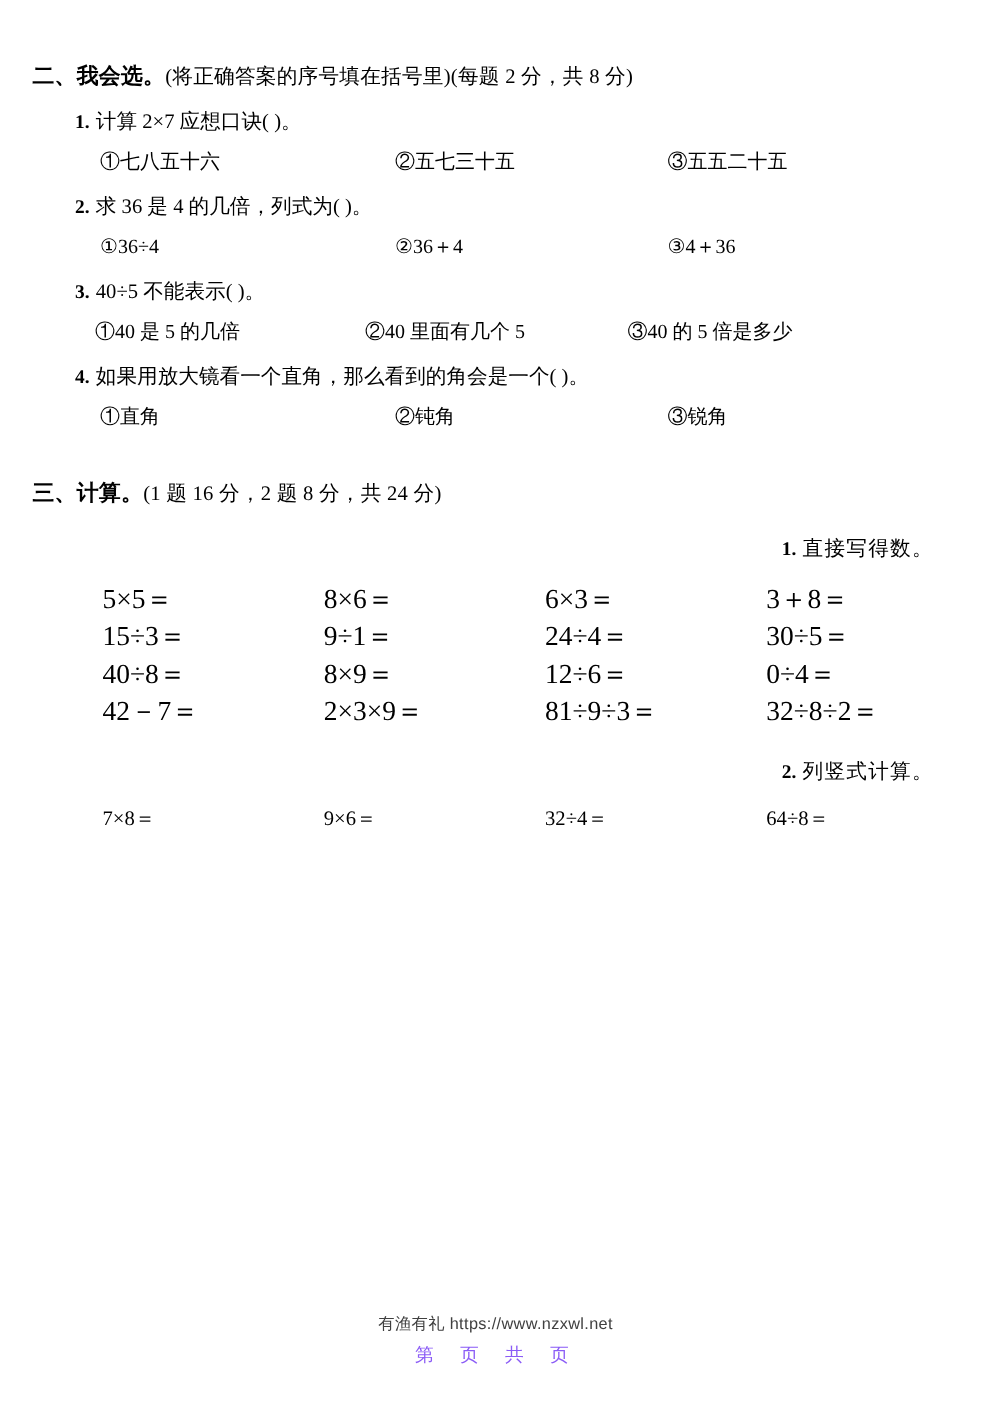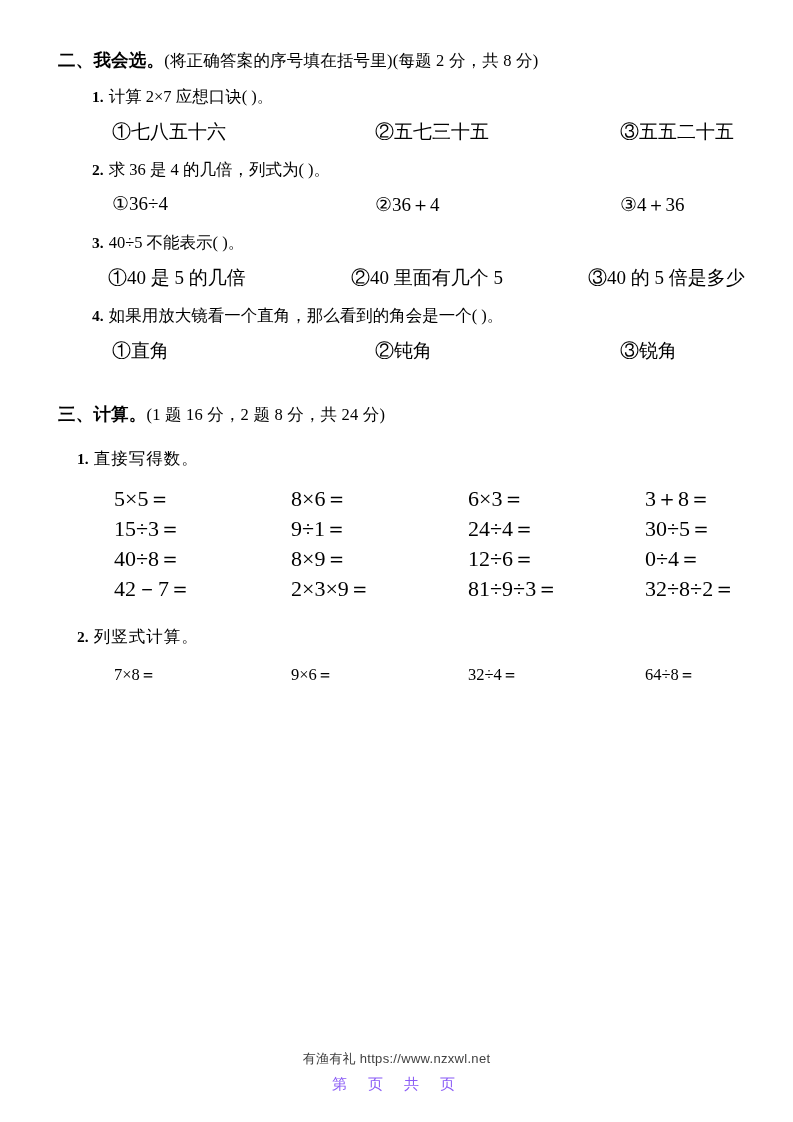--- a/index.html
+++ b/index.html
@@ -13,21 +13,21 @@
     font-family: "Liberation Serif", "DejaVu Serif", serif;
     color: #000000;
     position: relative;
     overflow: hidden;
   }
   .page {
     position: relative;
     width: 793px;
     height: 1122px;
     box-sizing: border-box;
-    padding: 48px 46px 0 56px;
+    padding: 48px 46px 0 24px;
   }
   .section-heading {
     font-size: 17.5px;
     font-weight: bold;
     letter-spacing: 0.2px;
     margin: 0 0 0 2px;
     white-space: nowrap;
   }
   .section-heading .normal {
     font-weight: normal;
@@ -43,23 +43,22 @@
   }
   .q-num {
     font-weight: bold;
     font-size: 15.5px;
     margin-right: 5px;
   }
   .options {
     margin-top: 11px;
     margin-left: 56px;
     display: flex;
-    font-size: 19px;
-    white-space: nowrap;
-    gap: 27px;
+    font-size: 16px;
+    white-space: nowrap;
   }
   .opt {
     display: inline-block;
   }
   
   .options.w1 .opt:nth-child(1) { width: 236px; }
   .options.w1 .opt:nth-child(2) { width: 218px; }
 
   .options.w2 .opt:nth-child(1) { width: 236px; }
   .options.w2 .opt:nth-child(2) { width: 218px; }
@@ -69,23 +68,24 @@
   .options.w3 .opt:nth-child(2) { width: 210px; }
 
   .options.w4 .opt:nth-child(1) { width: 236px; }
   .options.w4 .opt:nth-child(2) { width: 218px; }
 
   .sec3 {
     margin-top: 38px;
   }
   .sub-q {
     margin-top: 22px;
-    margin-left: 21px;
-    font-size: 16.5px;
-    white-space: nowrap;
+    margin-left: 44px;
+    font-size: 16.5px;
+    white-space: nowrap;
+    text-align: right;
   }
   .sub-q .q-num {
     font-weight: bold;
   }
   .sub-label {
     letter-spacing: 1px;
   }
   .calc-grid {
     margin-top: 14px;
     margin-left: 58px;

